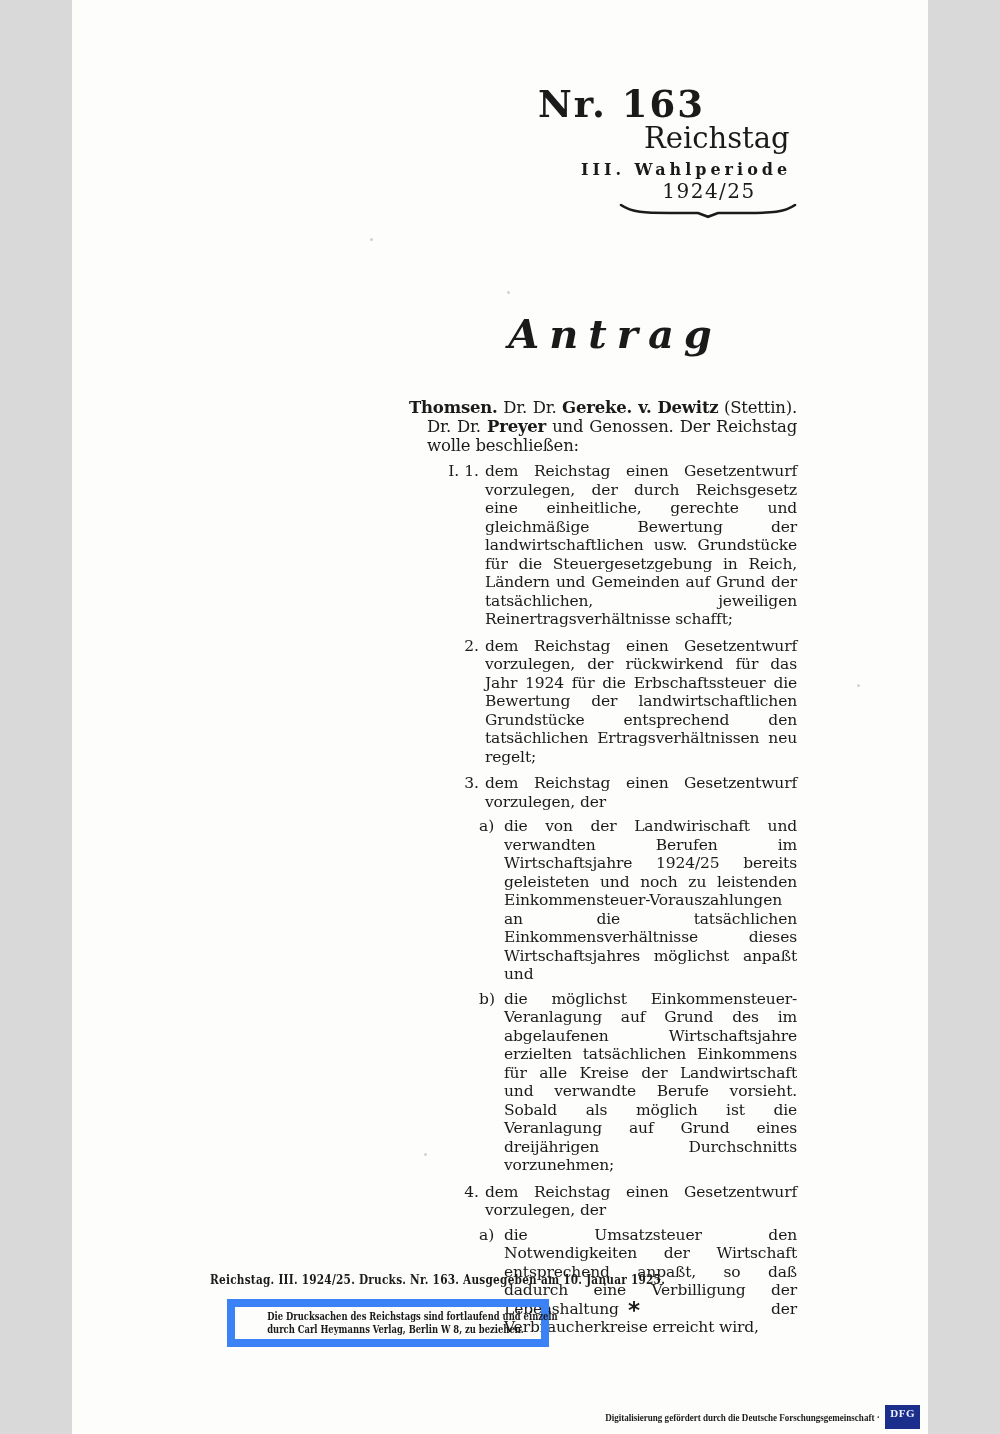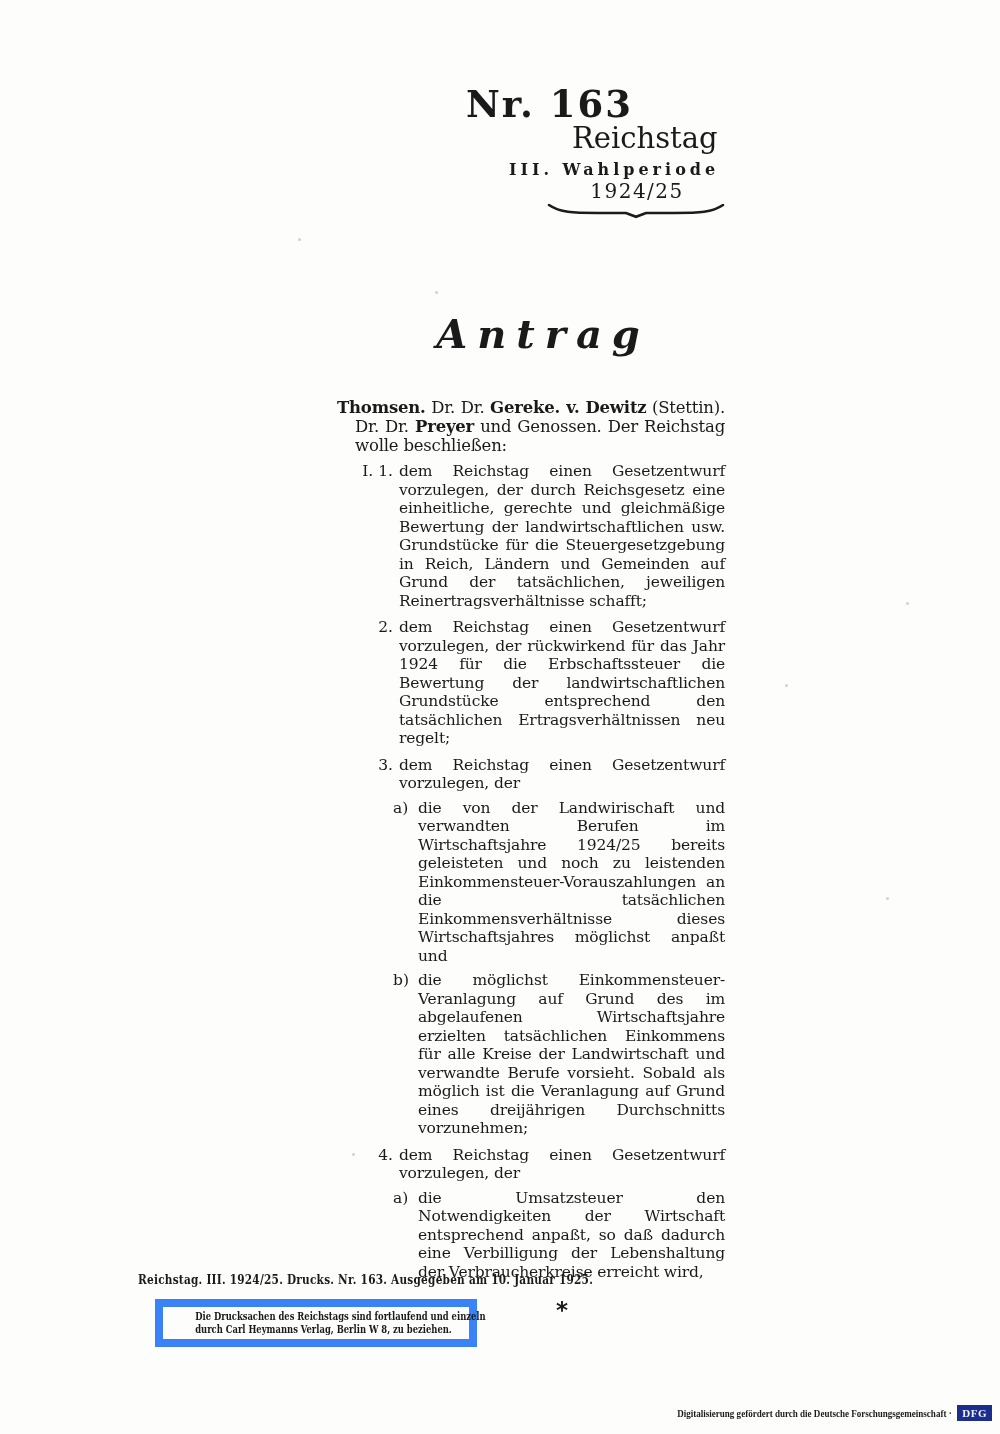--- a/index.html
+++ b/index.html
@@ -1,18 +1,18 @@
 <!DOCTYPE html>
 <html lang="de"><head>
 <meta charset="utf-8">
 <style>
   html,body{margin:0;padding:0;background:#d9d9d9;}
   .page{
     position:relative;
-    width:1000px;height:1434px;
+    width:856px;height:1434px;
     margin:0 auto;
     background:#fdfdfc;
     color:#1a1a1a;
     font-family:"DejaVu Serif", serif;
     overflow:hidden;
   }
   .abs{position:absolute;}
 
   
   .doc-number{left:466px;top:82px;font-size:37px;font-weight:bold;letter-spacing:2px;white-space:nowrap;}
@@ -24,21 +24,21 @@
   
   .doc-title{left:398px;top:310px;width:280px;margin:0;text-align:center;
     font-size:40px;font-weight:bold;letter-spacing:10px;padding-left:10px;
     box-sizing:border-box;white-space:nowrap;font-style:italic;}
 
   
   .body-col{left:337px;top:398px;width:388px;}
   .sponsors{margin:0;font-size:16.5px;line-height:19px;text-align:justify;
     padding-left:18px;text-indent:-18px;letter-spacing:-0.2px;}
   .request{margin:11px 0 0 29px;font-size:16px;white-space:nowrap;}
-  .list{margin-left:20px;margin-top:7px;font-size:15.5px;line-height:18.5px;}
+  .list{margin-left:34px;margin-top:7px;font-size:15.5px;line-height:18.5px;}
   .item{margin-top:8px;}
   .item:first-child{margin-top:0;}
   .row{display:flex;}
   .li-label{flex:0 0 36px;text-align:right;padding-right:6px;white-space:nowrap;}
   .li-text{flex:1;text-align:justify;letter-spacing:-0.15px;}
   .sub{margin-left:36px;}
   .sub .row{margin-top:6px;}
   .sub .li-label{flex:0 0 25px;text-align:left;padding-right:0;}
 
   
@@ -47,21 +47,21 @@
   .pubbox{left:155px;top:1299px;width:322px;border:8px solid #3b82f6;
     padding:3px 2px 4px;box-sizing:border-box;text-align:center;}
   .pubbox .bline{font-size:10.5px;font-weight:bold;line-height:12.5px;white-space:nowrap;
     transform:scaleX(0.8);transform-origin:center;}
   .star{left:556px;top:1297px;font-size:23px;font-weight:bold;font-family:"DejaVu Sans",sans-serif;}
 
   .credit{top:1405px;right:8px;display:flex;align-items:center;gap:6px;
     font-family:Liberation Serif, serif;font-weight:bold;font-size:11px;color:#1b1b1b;}
   .credit-text{white-space:nowrap;transform:scaleX(0.82);transform-origin:right center;}
   .dfg-badge{display:inline-block;background:#1c2e8c;color:#eef2ff;
-    padding:2px 5px 2px;font-size:11px;font-weight:bold;letter-spacing:0.5px;}
+    padding:2px 5px 10px;font-size:11px;font-weight:bold;letter-spacing:0.5px;}
 
   
   .speck{position:absolute;width:3px;height:3px;background:#c6c6c6;border-radius:50%;opacity:.8;}
 </style>
 </head>
 <body>
 
 <div class="page">
 
   <div class="abs doc-number">Nr. 163</div>

